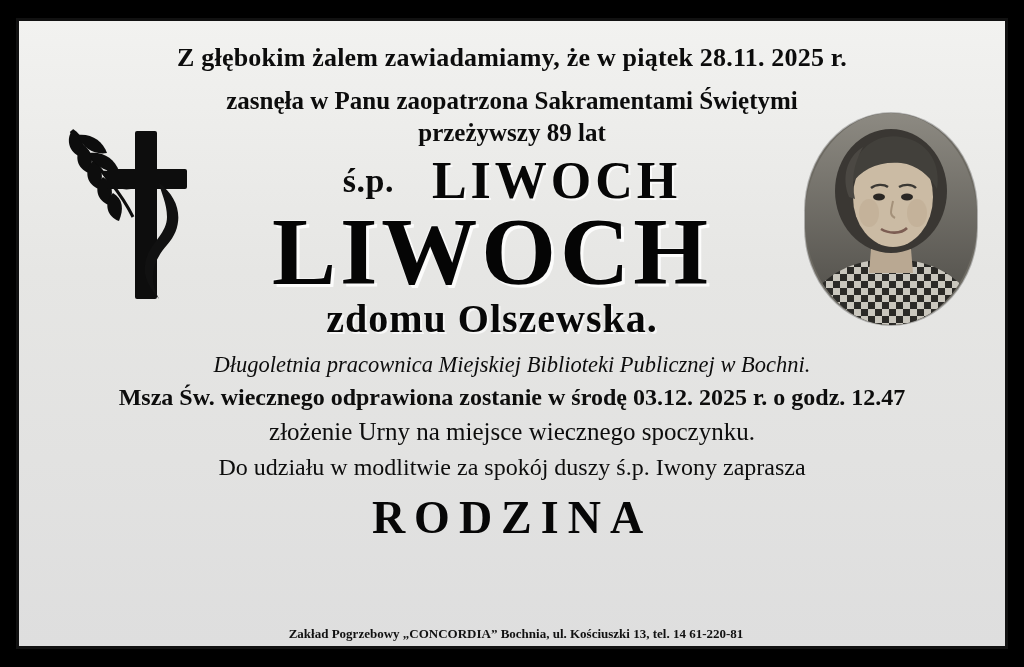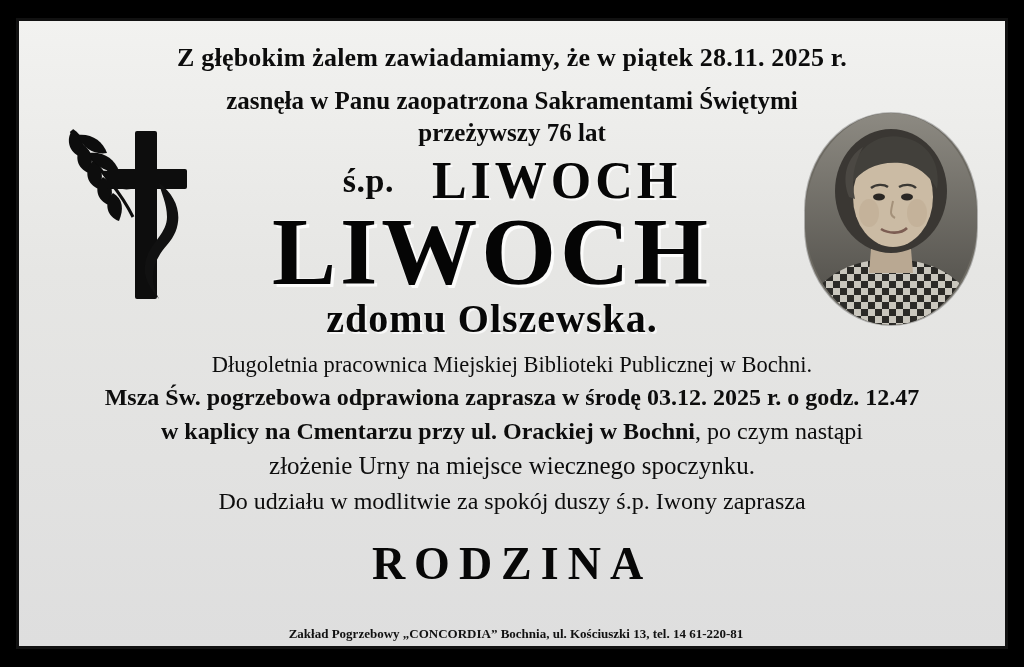--- a/index.html
+++ b/index.html
@@ -118,34 +118,34 @@
     text-align: center;
     margin-top: 8px;
   }
   .body-line {
     font-size: 23px;
     color: #0d0d0d;
     line-height: 1.30;
     margin-top: 3px;
   }
   .b-strong { font-weight: bold; }
-  .l-occupation { font-size: 22.5px; }
+  .l-occupation { font-size: 22.5px; font-style: italic; }
   .l-mass { font-size: 24px; font-weight: bold; }
   .l-chapel { font-size: 24px; }
   .l-urn { font-size: 25px; }
   .l-rosary { font-size: 23px; font-style: italic; font-weight: bold; }
   .l-invite { font-size: 24px; }
 
   .family {
     text-align: center;
     font-size: 46px;
     font-weight: bold;
     letter-spacing: 9px;
     color: #070707;
-    margin-top: 20px;
+    margin-top: 8px;
   }
 
   .footer {
     position: absolute;
     left: 8px;
     right: 0;
     bottom: 4px;
     text-align: center;
     font-size: 13px;
     font-weight: bold;
@@ -251,40 +251,37 @@
 
             <ellipse cx="64" cy="100" rx="10" ry="14" fill="#bda98f" opacity="0.5"></ellipse>
             <ellipse cx="112" cy="100" rx="10" ry="14" fill="#bda98f" opacity="0.5"></ellipse>
           </g>
         </svg>
       </div>
 
       <div class="top-block">
         <div class="line-1">Z głębokim żalem zawiadamiamy, że w piątek 28.11. 2025 r.</div>
         <div class="line-2">zasnęła w Panu zaopatrzona Sakramentami Świętymi</div>
-        <div class="line-3">przeżywszy 76 lat</div>
+        <div class="line-3">przeżywszy 89 lat</div>
       </div>
 
       <div class="name-row">
         <span class="sp">ś.p.</span>
         <span class="first-name">LIWOCH</span>
       </div>
       <div class="surname">LIWOCH</div>
       <div class="maiden">zdomu Olszewska.</div>
 
       <div class="body-block">
         <div class="body-line l-occupation">Długoletnia  pracownica Miejskiej Biblioteki  Publicznej w Bochni.</div>
 
         <div class="body-line l-mass">
-          <span>Msza Św. pogrzebowa odprawiona zaprasza </span><span class="b-strong">w środę 03.12. 2025 r. o godz. 12.47</span>
+          <span>Msza Św. wiecznego odprawiona zostanie </span><span class="b-strong">w środę 03.12. 2025 r. o godz. 12.47</span>
         </div>
 
-        <div class="body-line l-chapel">
-          <span class="b-strong">w kaplicy na Cmentarzu przy ul. Orackiej w Bochni</span><span>, po czym nastąpi</span>
-        </div>
 
         <div class="body-line l-urn">złożenie Urny na miejsce wiecznego spoczynku.</div>
         <div class="body-line l-invite">Do udziału w modlitwie za spokój duszy ś.p. Iwony zaprasza</div>
       </div>
 
       <div class="family">RODZINA</div>
 
       <div class="footer">Zakład Pogrzebowy „CONCORDIA” Bochnia, ul. Kościuszki 13, tel. 14 61-220-81</div>
 
     </div>

